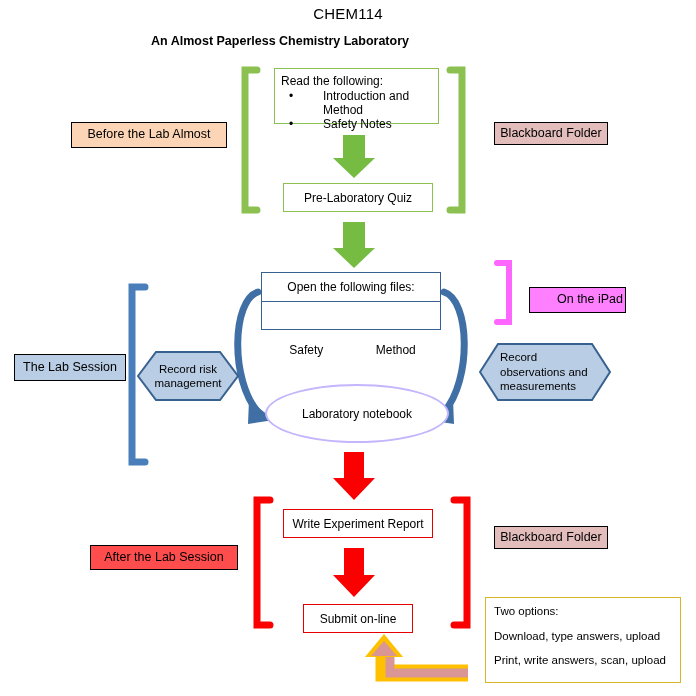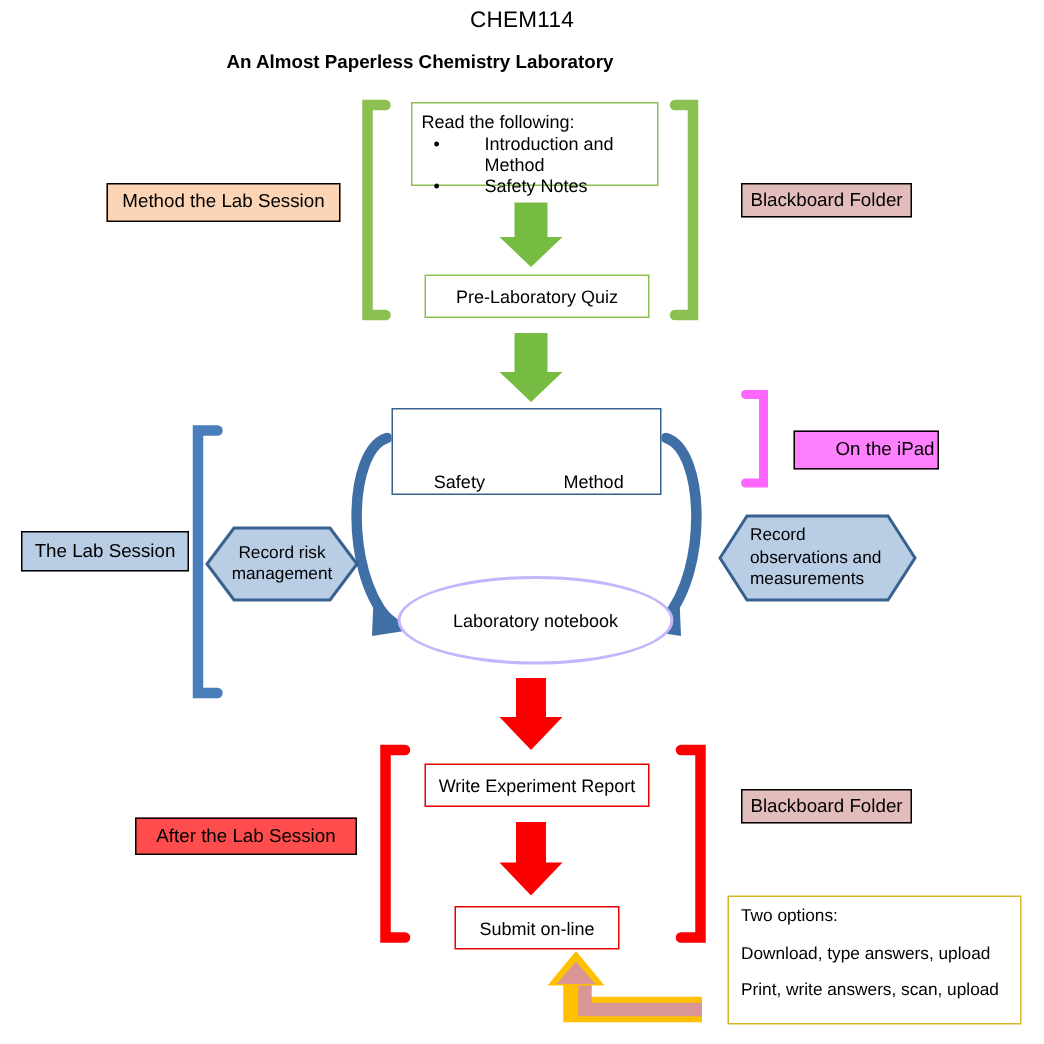--- a/index.html
+++ b/index.html
@@ -225,21 +225,21 @@
     <path d="M 454 500 L 467 500 L 467 625 L 454 625" fill="none" stroke="#fa0000" stroke-width="7" stroke-linecap="round"></path>
 
     <g>
       <path d="M 468 673 L 384 673 L 384 651" fill="none" stroke="#ffc000" stroke-width="17" stroke-linejoin="miter"></path>
       <path d="M 468 673 L 390 673 L 390 651" fill="none" stroke="#d99694" stroke-width="9" stroke-linejoin="miter"></path>
       <polygon points="384,634 403,657 365,657" fill="#ffc000"></polygon>
       <polygon points="384,641 397,656 371,656" fill="#d99694"></polygon>
     </g>
   </svg>
 
-  <div class="abs side-label" id="label-before">Method the Lab Session</div>
+  <div class="abs side-label" id="label-before">Before the Lab Almost</div>
   <div class="abs side-label" id="label-bb-top">Blackboard Folder</div>
   <div class="abs side-label" id="label-lab">The Lab Session</div>
   <div class="abs side-label" id="label-ipad">On the iPad</div>
   <div class="abs side-label" id="label-after">After the Lab Session</div>
   <div class="abs side-label" id="label-bb-bottom">Blackboard Folder</div>
 
   <div class="abs green-box" id="box-read">
     <div class="read-head">Read the following:</div>
     <div class="bullet-row">
       <span class="bullet-dot">•</span>
@@ -247,20 +247,21 @@
     </div>
     <div class="bullet-row">
       <span class="bullet-dot">•</span>
       <span class="bullet-text">Safety Notes</span>
     </div>
   </div>
 
   <div class="abs green-box" id="box-prelab">Pre-Laboratory Quiz</div>
 
   <div class="abs" id="table-files">
+    <div class="trow1">Open the following files:</div>
     <div class="trow2">
       <div class="tcell first">Safety</div>
       <div class="tcell">Method</div>
     </div>
   </div>
 
   <div class="abs hexagon" id="hex-left" style="background:transparent;">Record risk management</div>
   <div class="abs hexagon" id="hex-right" style="background:transparent;">Record observations and measurements</div>
 
   <div class="abs" id="ellipse-notebook">Laboratory notebook</div>

